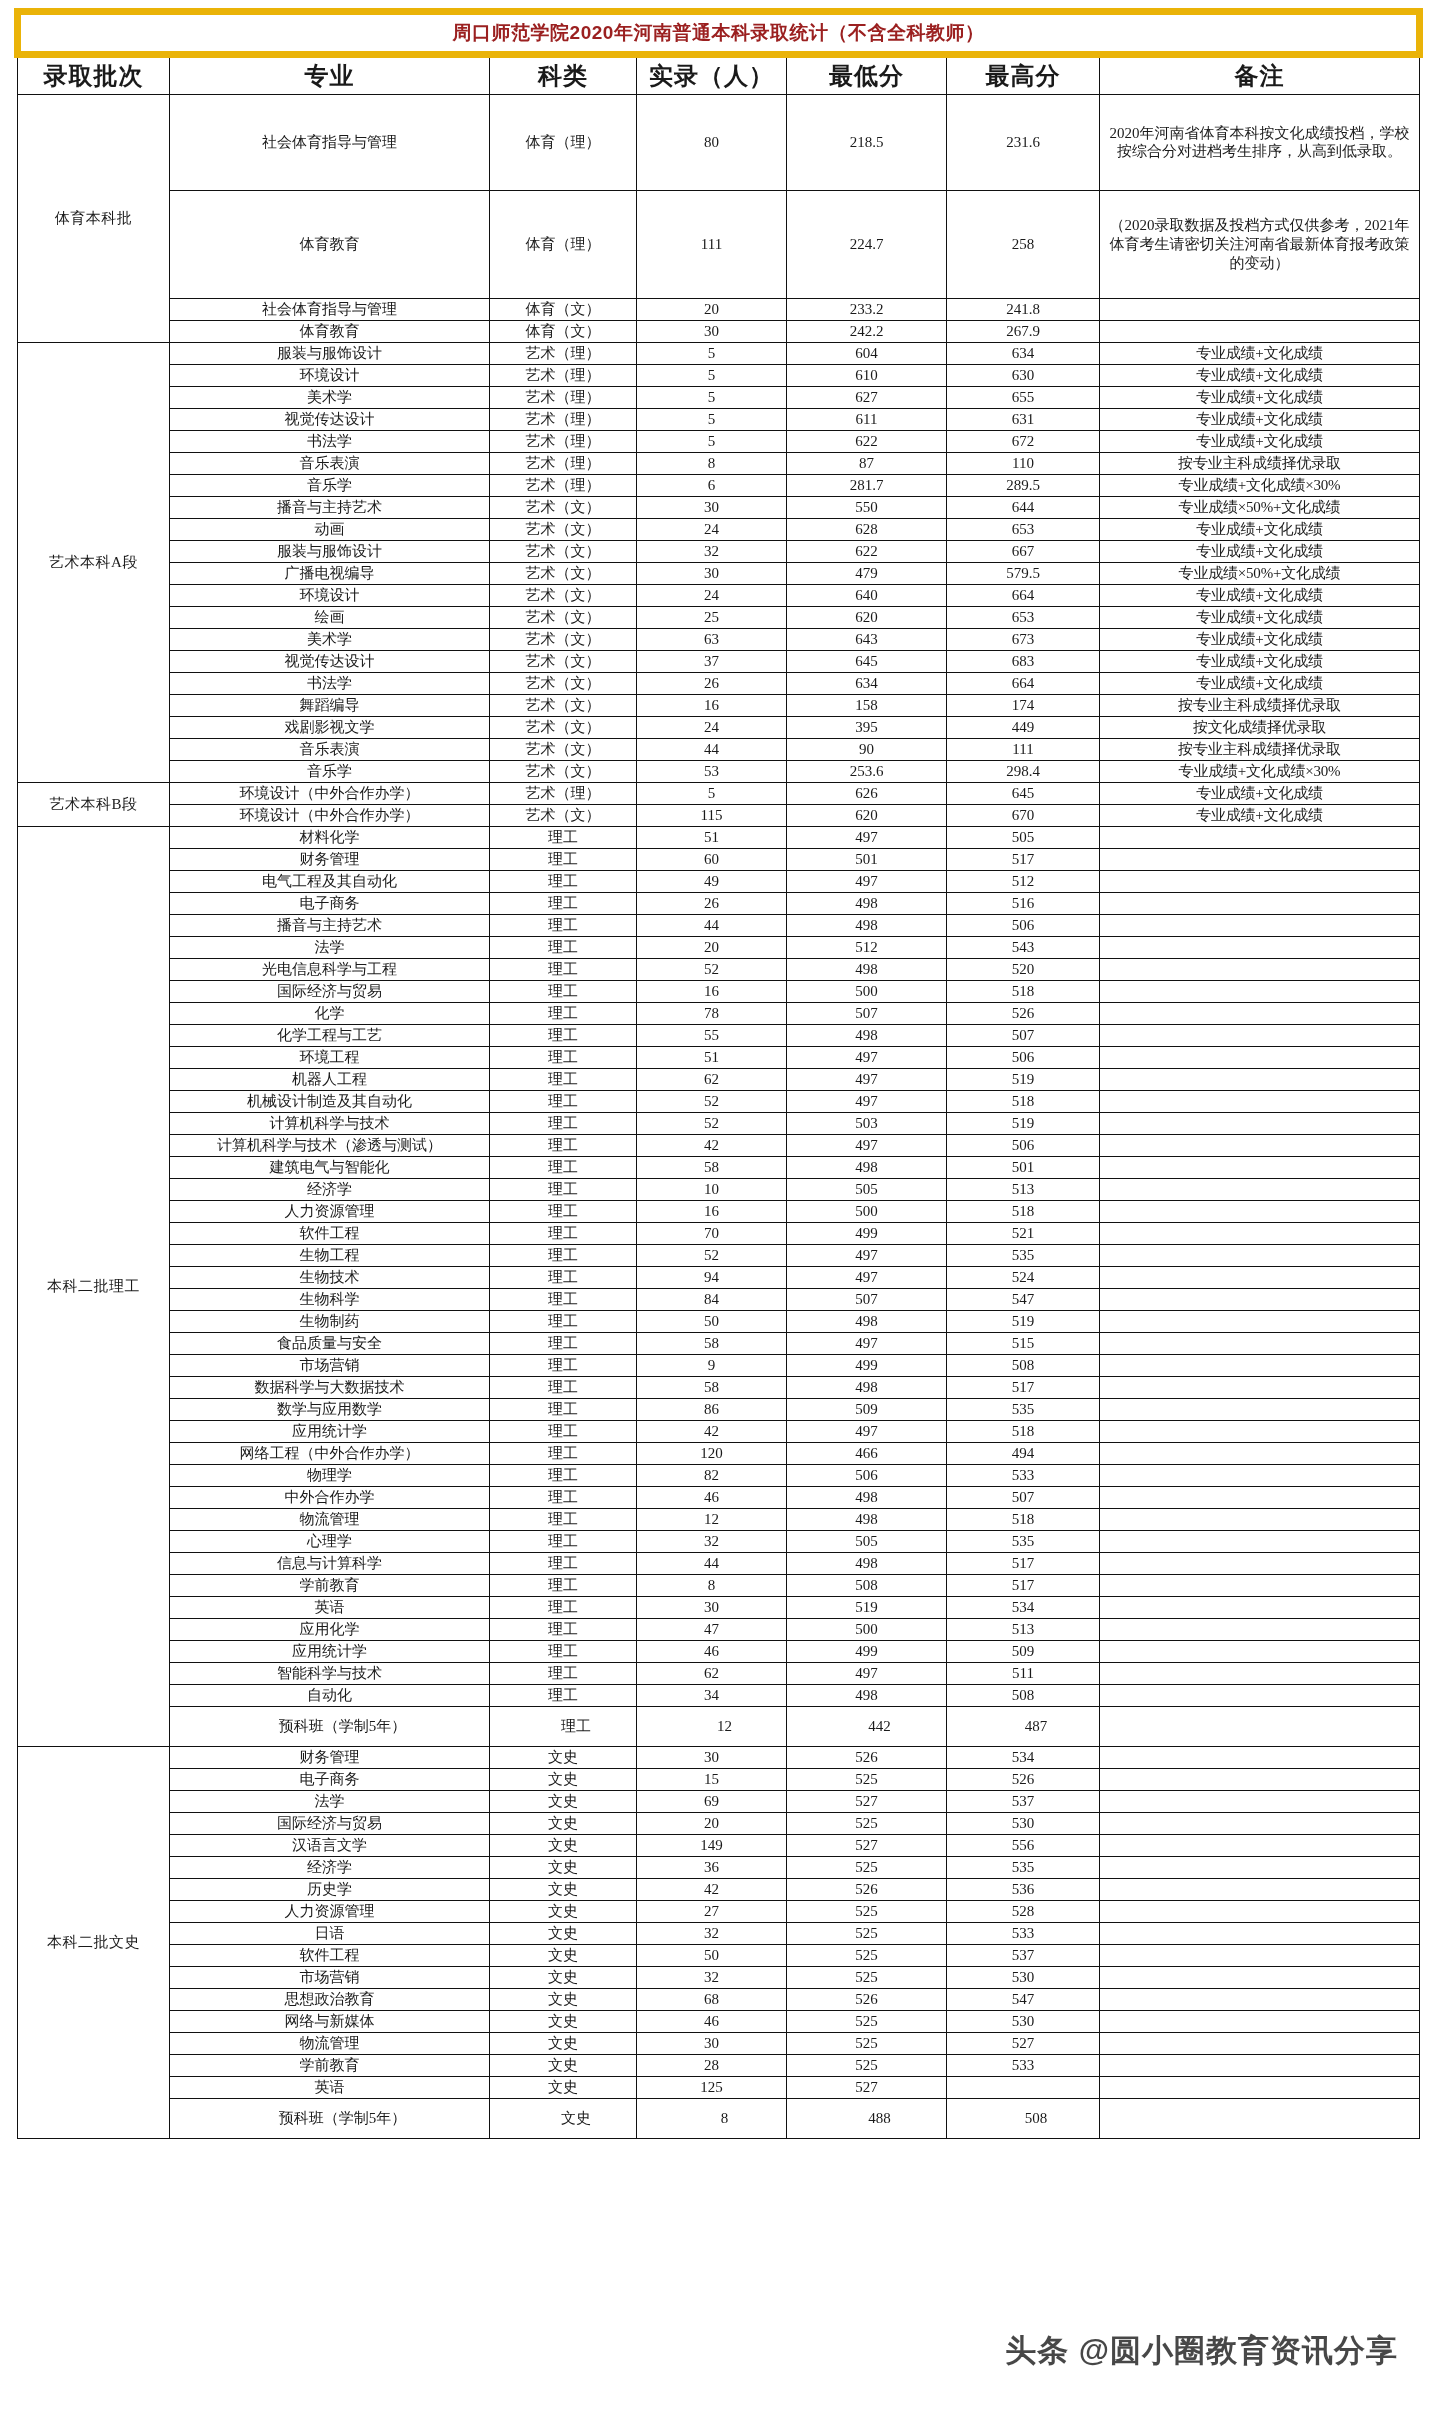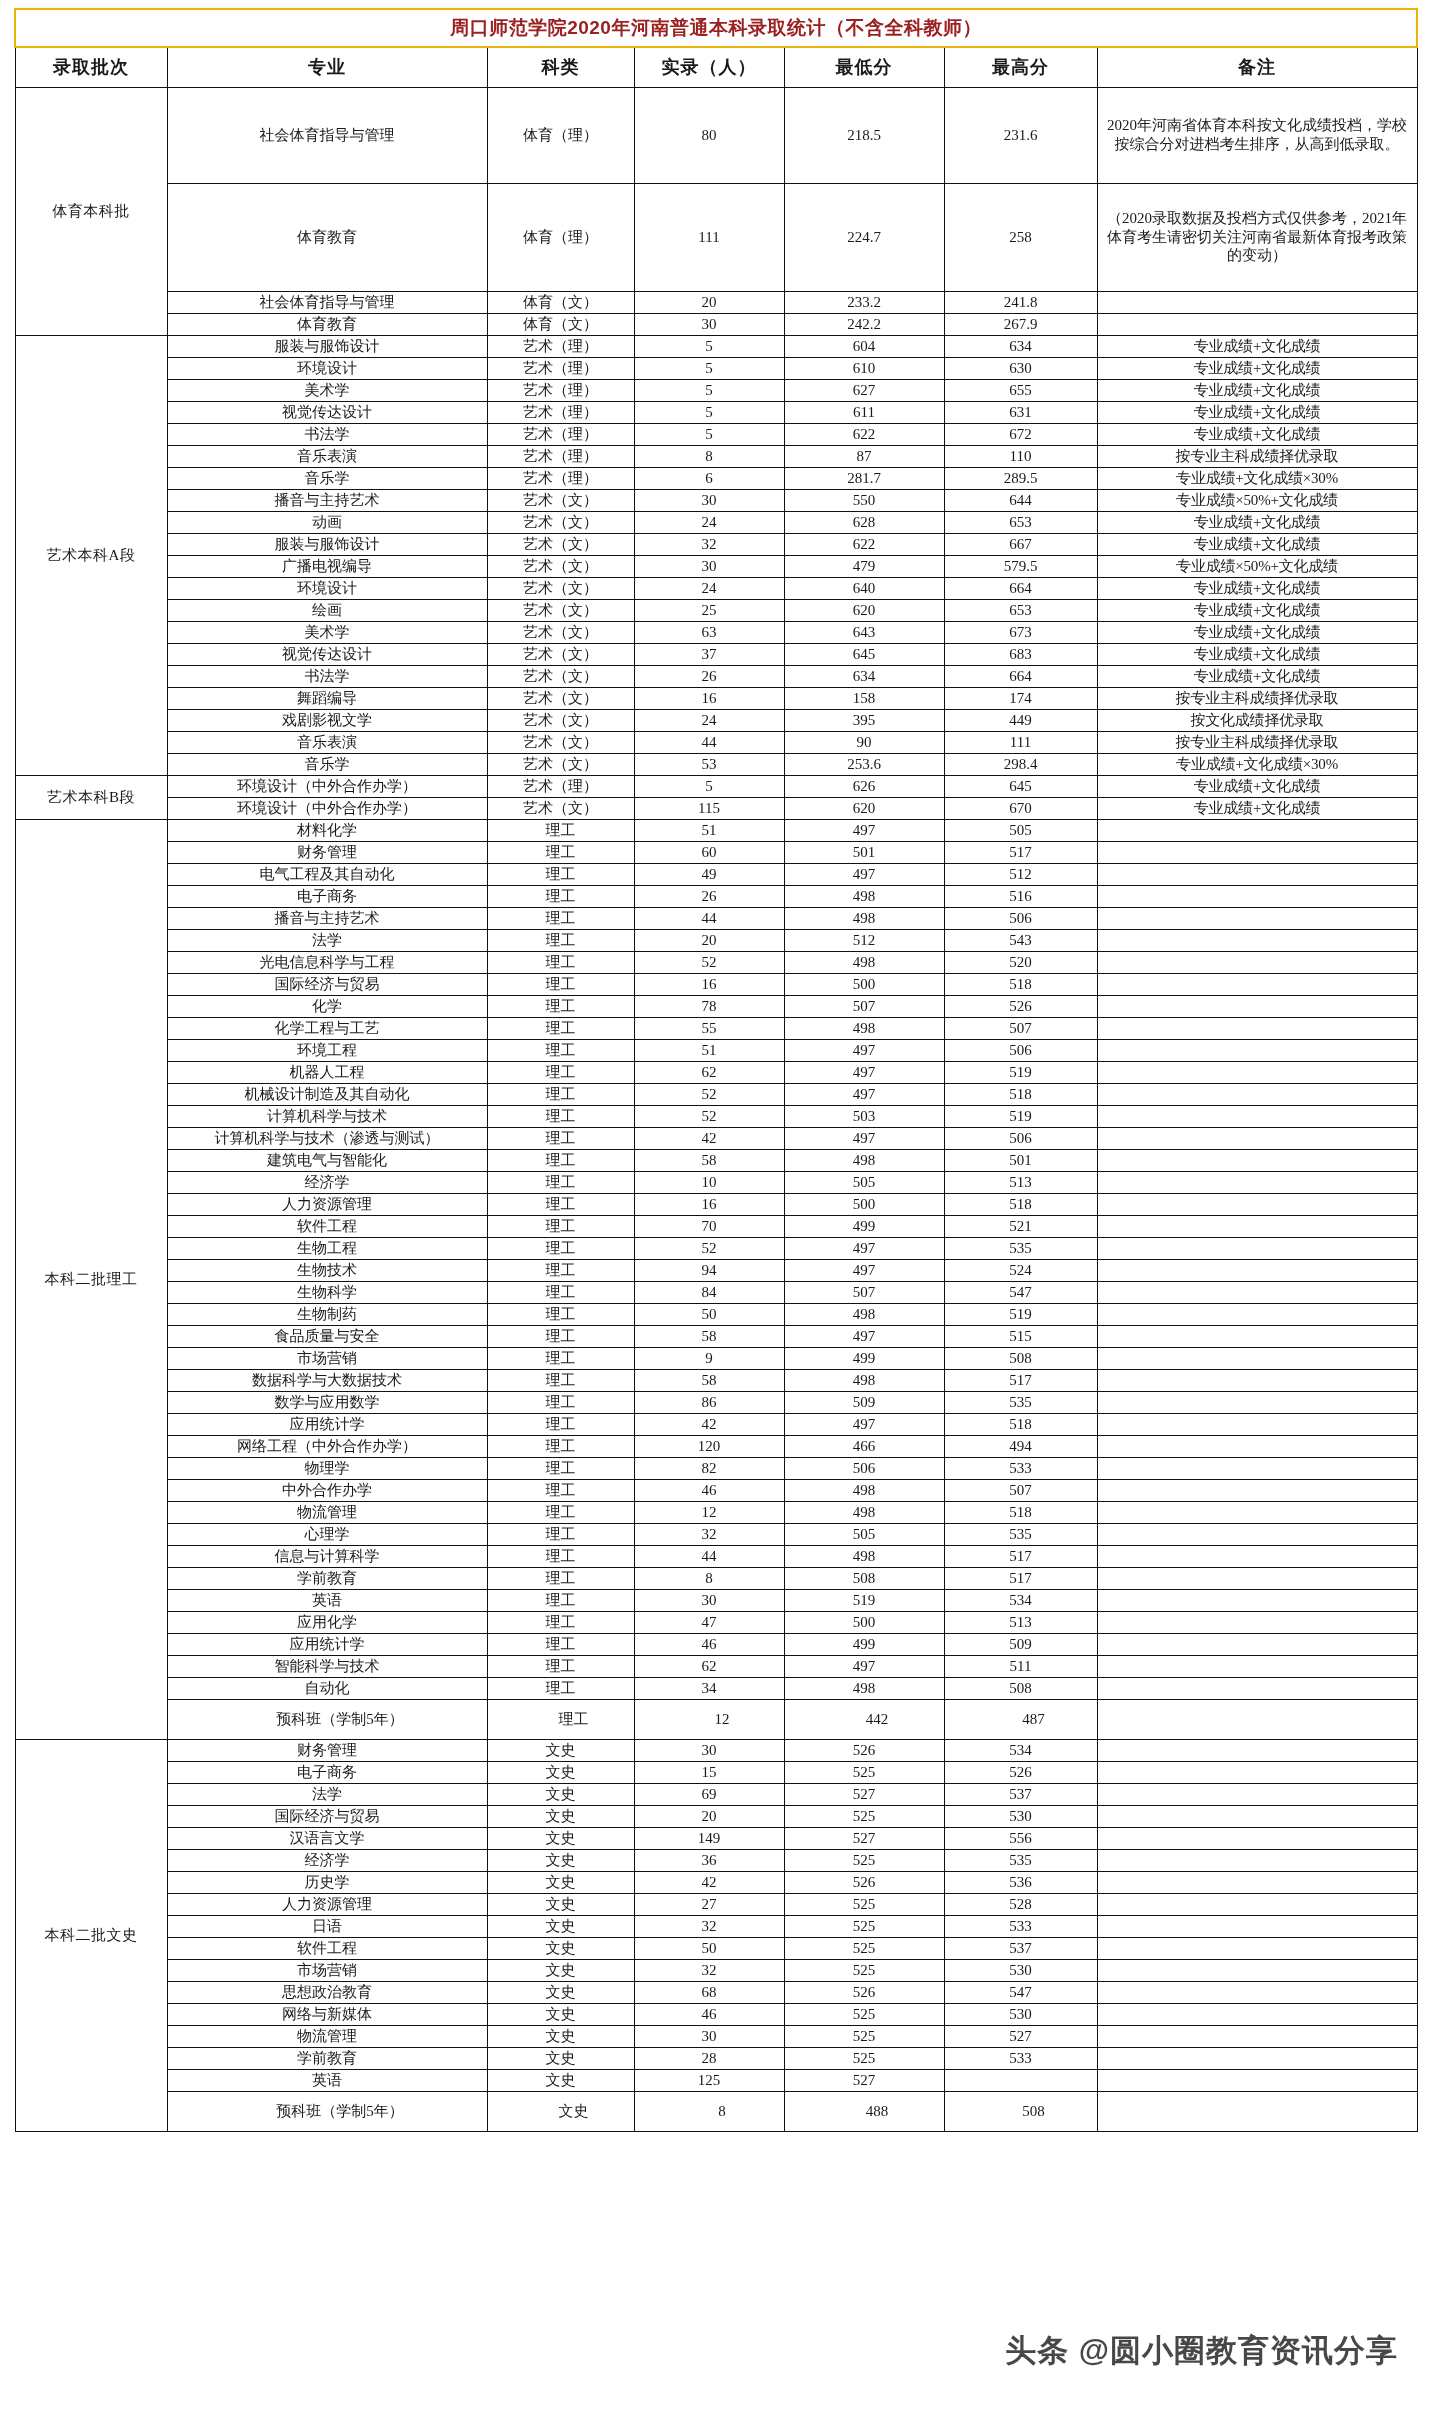--- a/index.html
+++ b/index.html
@@ -37,34 +37,34 @@
   
   col.c0 { width: 152px; }
   col.c1 { width: 320px; }
   col.c2 { width: 147px; }
   col.c3 { width: 150px; }
   col.c4 { width: 160px; }
   col.c5 { width: 153px; }
   col.c6 { width: 320px; }
 
   tr.title-row td {
-    border: 2px solid #eab308;
+    border: 7px solid #eab308;
     height: 38px;
     padding: 6px 4px;
   }
   .doc-title {
     color: #9b2020;
     font-weight: bold;
     font-size: 19px;
     letter-spacing: 0.5px;
     font-family: "Liberation Sans", "DejaVu Sans", sans-serif;
   }
   tr.head-row td {
     height: 40px;
-    font-size: 18px;
+    font-size: 24px;
     font-weight: bold;
     letter-spacing: 1px;
     margin-top: 16px;
   }
   td.batch {
     font-size: 16px;
     letter-spacing: 0.5px;
     margin-left: 45px;
   }
   td.note {

